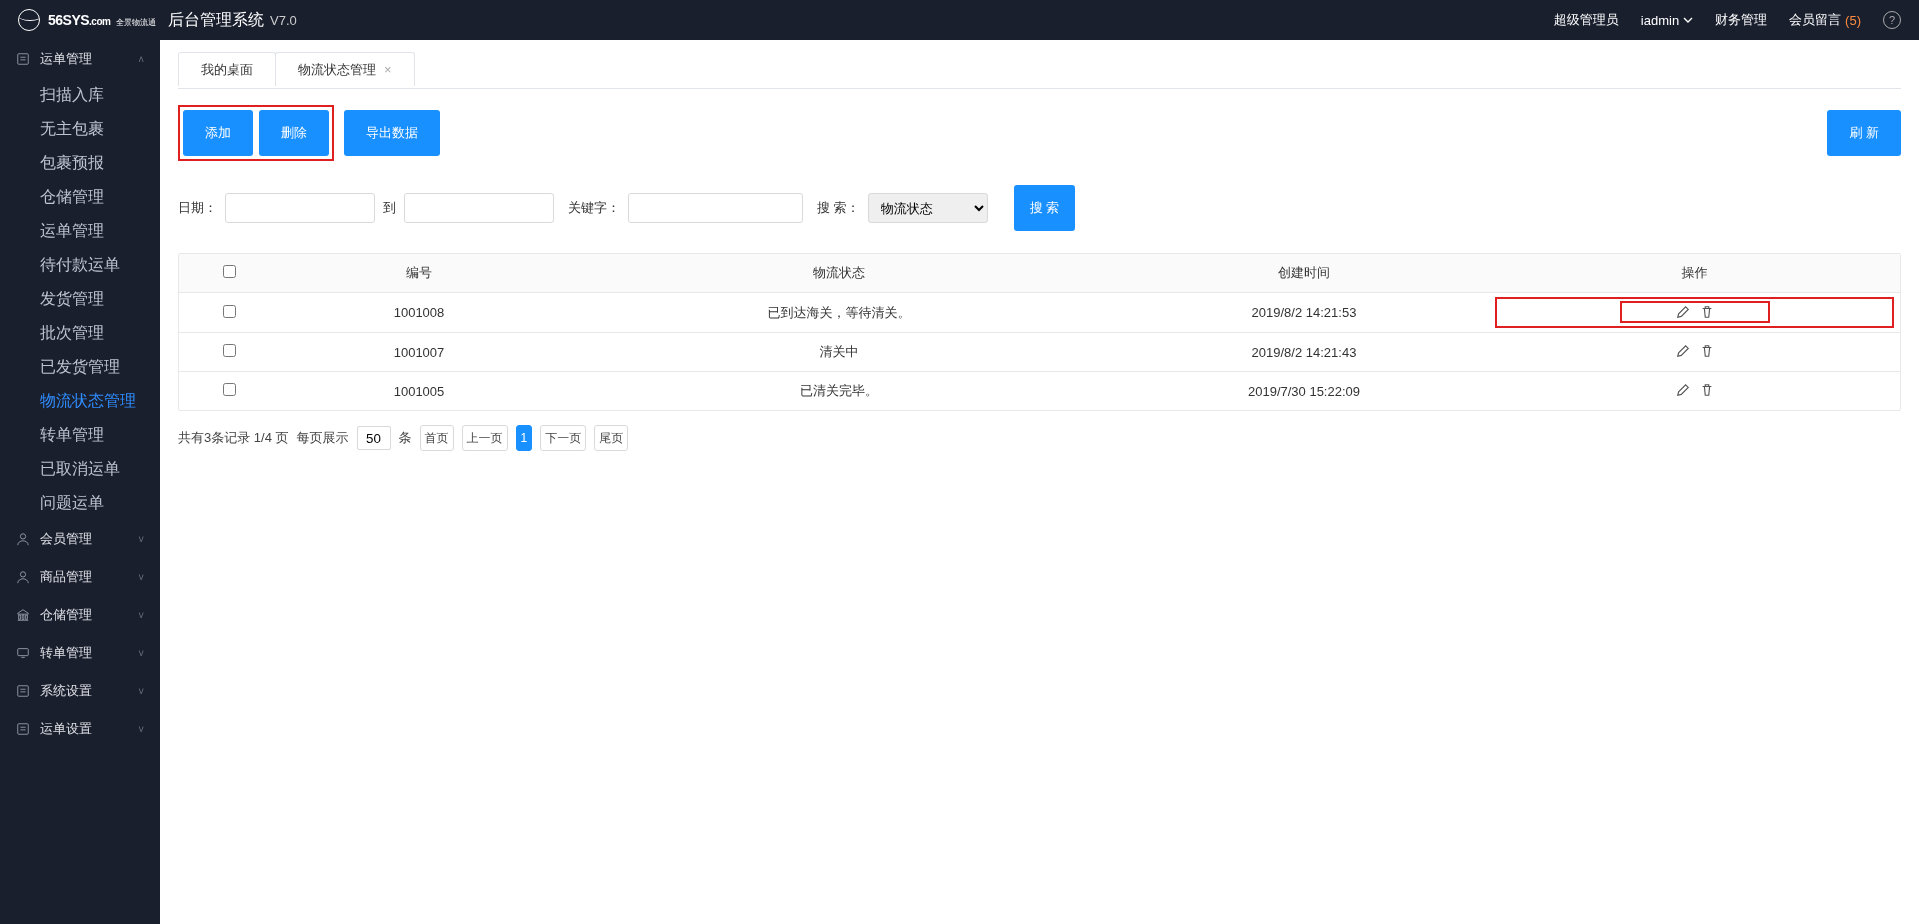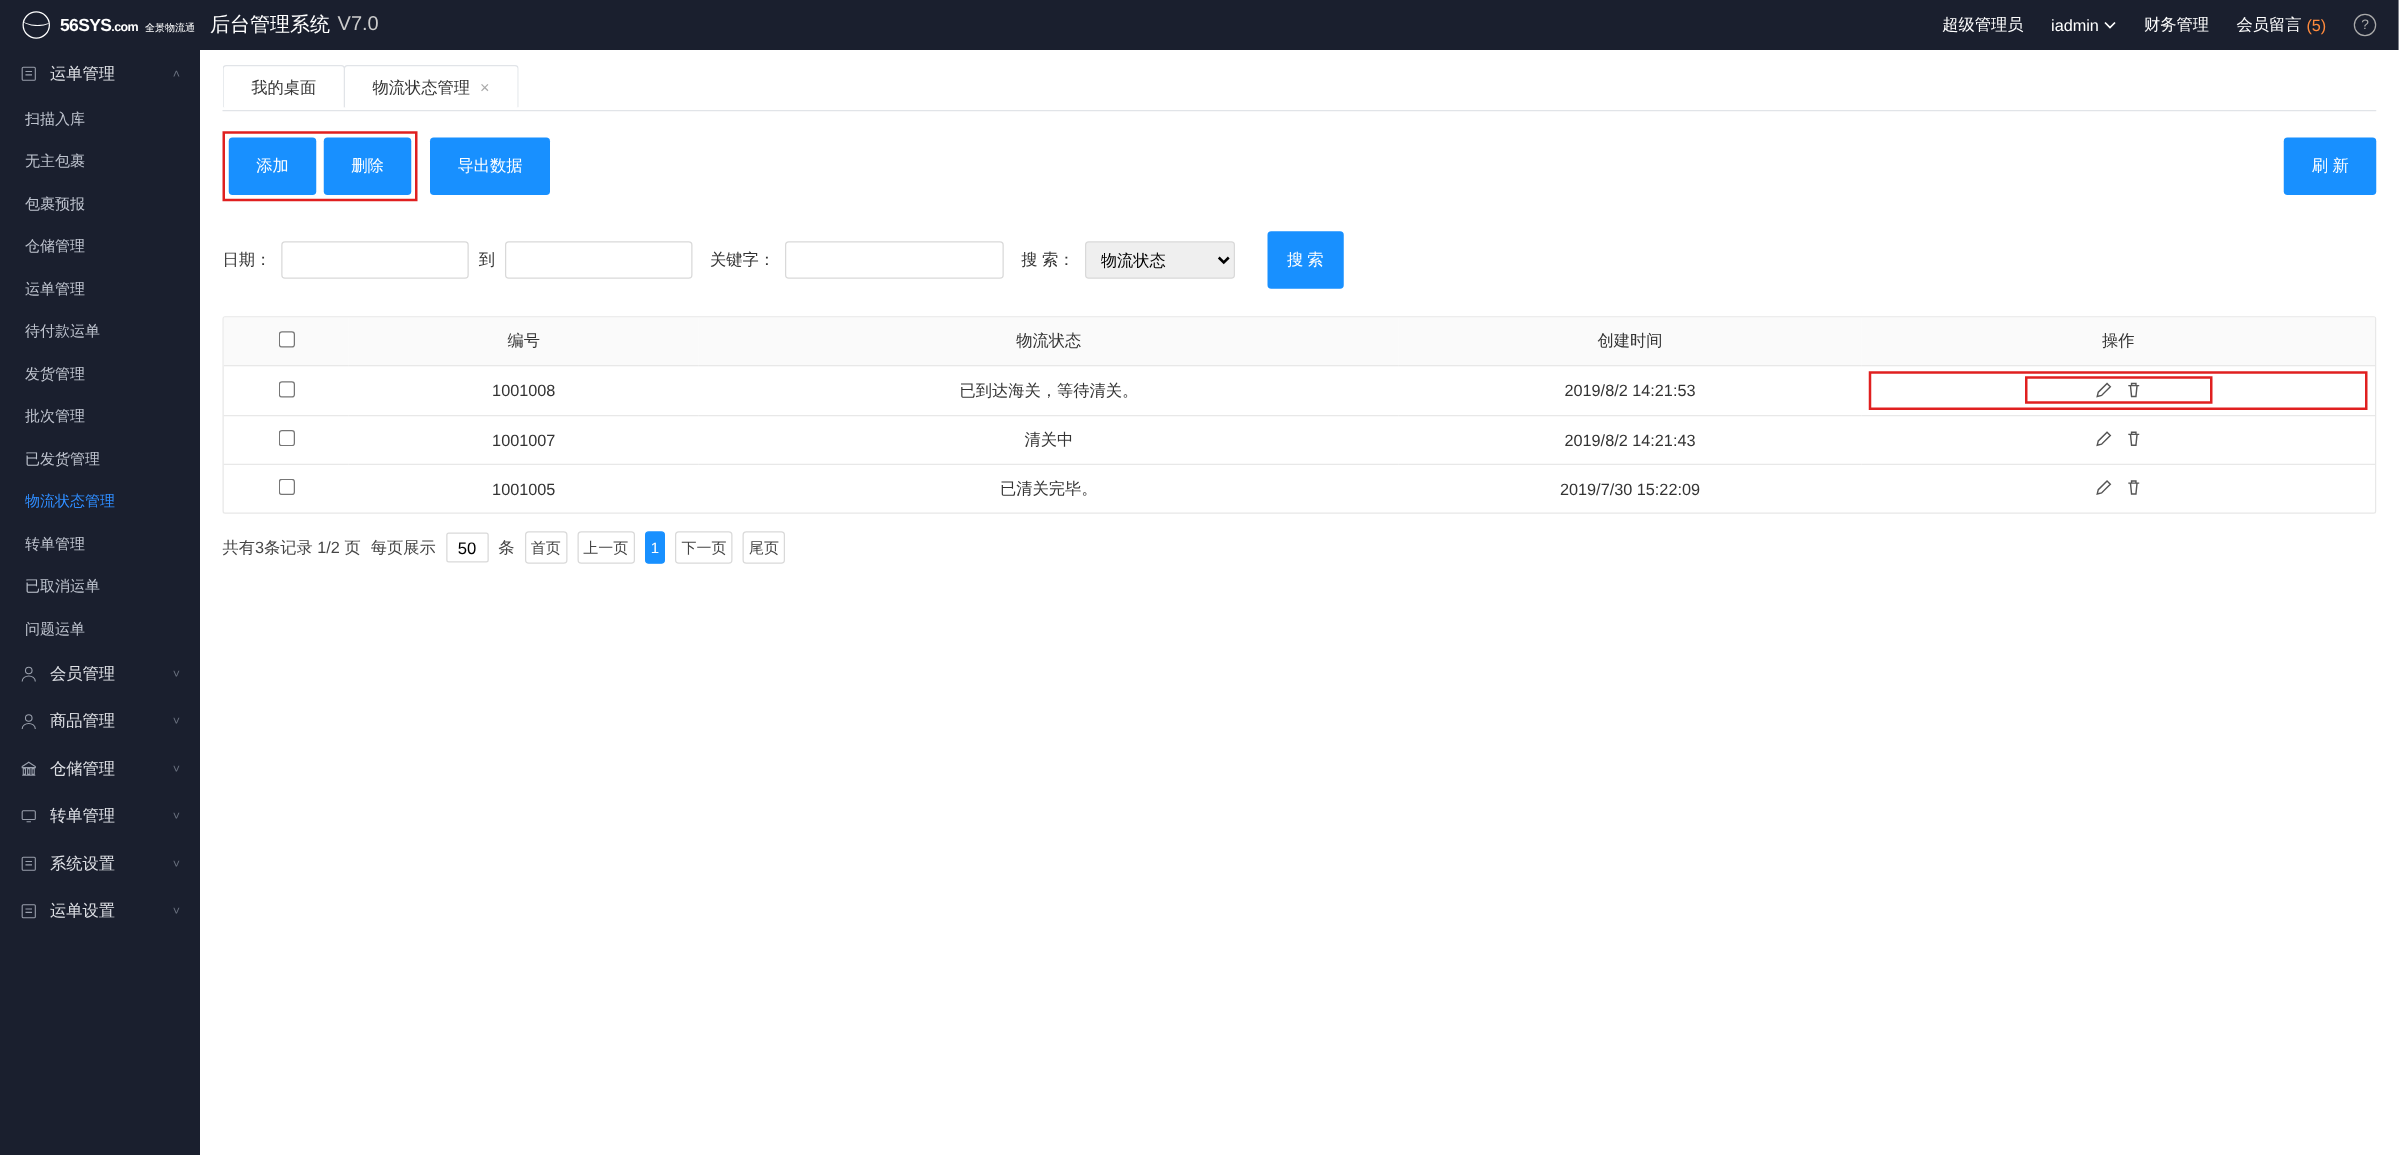--- a/index.html
+++ b/index.html
@@ -7,36 +7,36 @@
 .app { width:1919px; height:924px; display:flex; flex-direction:column; }
 
 
 .header { height:40px; background:#1a1f2e; color:#fff; display:flex; align-items:center; padding:0 18px; }
 .logo-wrap { display:flex; align-items:center; gap:8px; }
 .logo-icon { width:22px; height:22px; border:1.5px solid #fff; border-radius:50%; display:flex; align-items:center; justify-content:center; position:relative; overflow:hidden; }
 .logo-icon::before { content:""; position:absolute; width:26px; height:12px; border-bottom:1.5px solid #fff; border-radius:50%; top:-2px; left:-2px; }
 .logo-text { font-size:14px; font-weight:bold; letter-spacing:-0.5px; }
 .logo-sub { font-size:8px; line-height:8px; }
 .sys-title { margin-left:12px; font-size:16px; }
-.sys-ver { margin-left:6px; font-size:16px; color:#ccc; }
+.sys-ver { margin-left:6px; font-size:13px; color:#ccc; }
 .header-right { margin-left:auto; display:flex; align-items:center; gap:22px; font-size:13px; }
 .header-right .item { display:flex; align-items:center; gap:4px; cursor:pointer; }
 .header-right .count { color:#ff8a3d; }
 .help-icon { width:18px; height:18px; border:1.5px solid #aaa; border-radius:50%; display:flex; align-items:center; justify-content:center; font-size:11px; color:#aaa; }
 
 
 .body { flex:1; display:flex; }
 .sidebar { width:160px; background:#1a1f2e; color:#bfc4cf; overflow:auto; }
 .side-group { }
 .side-head { height:38px; display:flex; align-items:center; padding:0 16px; cursor:pointer; color:#dfe1e6; font-size:13px; }
 .side-head .g-icon { width:16px; display:flex; align-items:center; }
 .side-head .g-label { flex:1; margin-left:8px; }
 .side-head .g-arrow { font-size:10px; color:#6b7280; }
 .side-items { }
-.side-item { height:34px; display:flex; align-items:center; padding-left:20px; font-size:12px; cursor:pointer; color:#bfc4cf; }
+.side-item { height:34px; display:flex; align-items:center; padding-left:40px; font-size:16px; cursor:pointer; color:#bfc4cf; }
 .side-item.active { color:#2f8dff; }
 
 
 .content { flex:1; background:#fff; display:flex; flex-direction:column; }
 .tabs { height:36px; margin:12px 0 0 18px; display:flex; align-items:flex-start; }
 .tab { height:34px; padding:0 22px; border:1px solid #e1e4e8; border-bottom:none; display:flex; align-items:center; font-size:13px; color:#333; background:#fff; cursor:pointer; position:relative; border-radius:3px 3px 0 0; margin-right:-1px; }
 .tab .close { margin-left:8px; color:#aaa; font-size:13px; }
 .tabs-line { height:1px; background:#e1e4e8; margin:0 18px; }
 
 .toolbar { margin:16px 18px 0; display:flex; align-items:center; }
@@ -301,21 +301,21 @@
                     <svg class="op-icon" viewBox="0 0 16 16">
                       <path d="M3 4h10M6 4V2h4v2M5 4l1 10h4l1-10" stroke="#555" fill="none" stroke-width="1.3"></path>
                     </svg>
                   </span></td>
               </tr>
             </tbody>
         </table>
       </div>
 
       <div class="pager">
-        <span>共有3条记录  1/2 页</span>
+        <span>共有3条记录  1/4 页</span>
         <span>每页展示</span>
         <input class="pp" value="50" style="">
         <span>条</span>
         <button class="pbtn">首页</button>
         <button class="pbtn">上一页</button>
         <button class="pbtn active">1</button>
         <button class="pbtn">下一页</button>
         <button class="pbtn">尾页</button>
       </div>
     </div>

